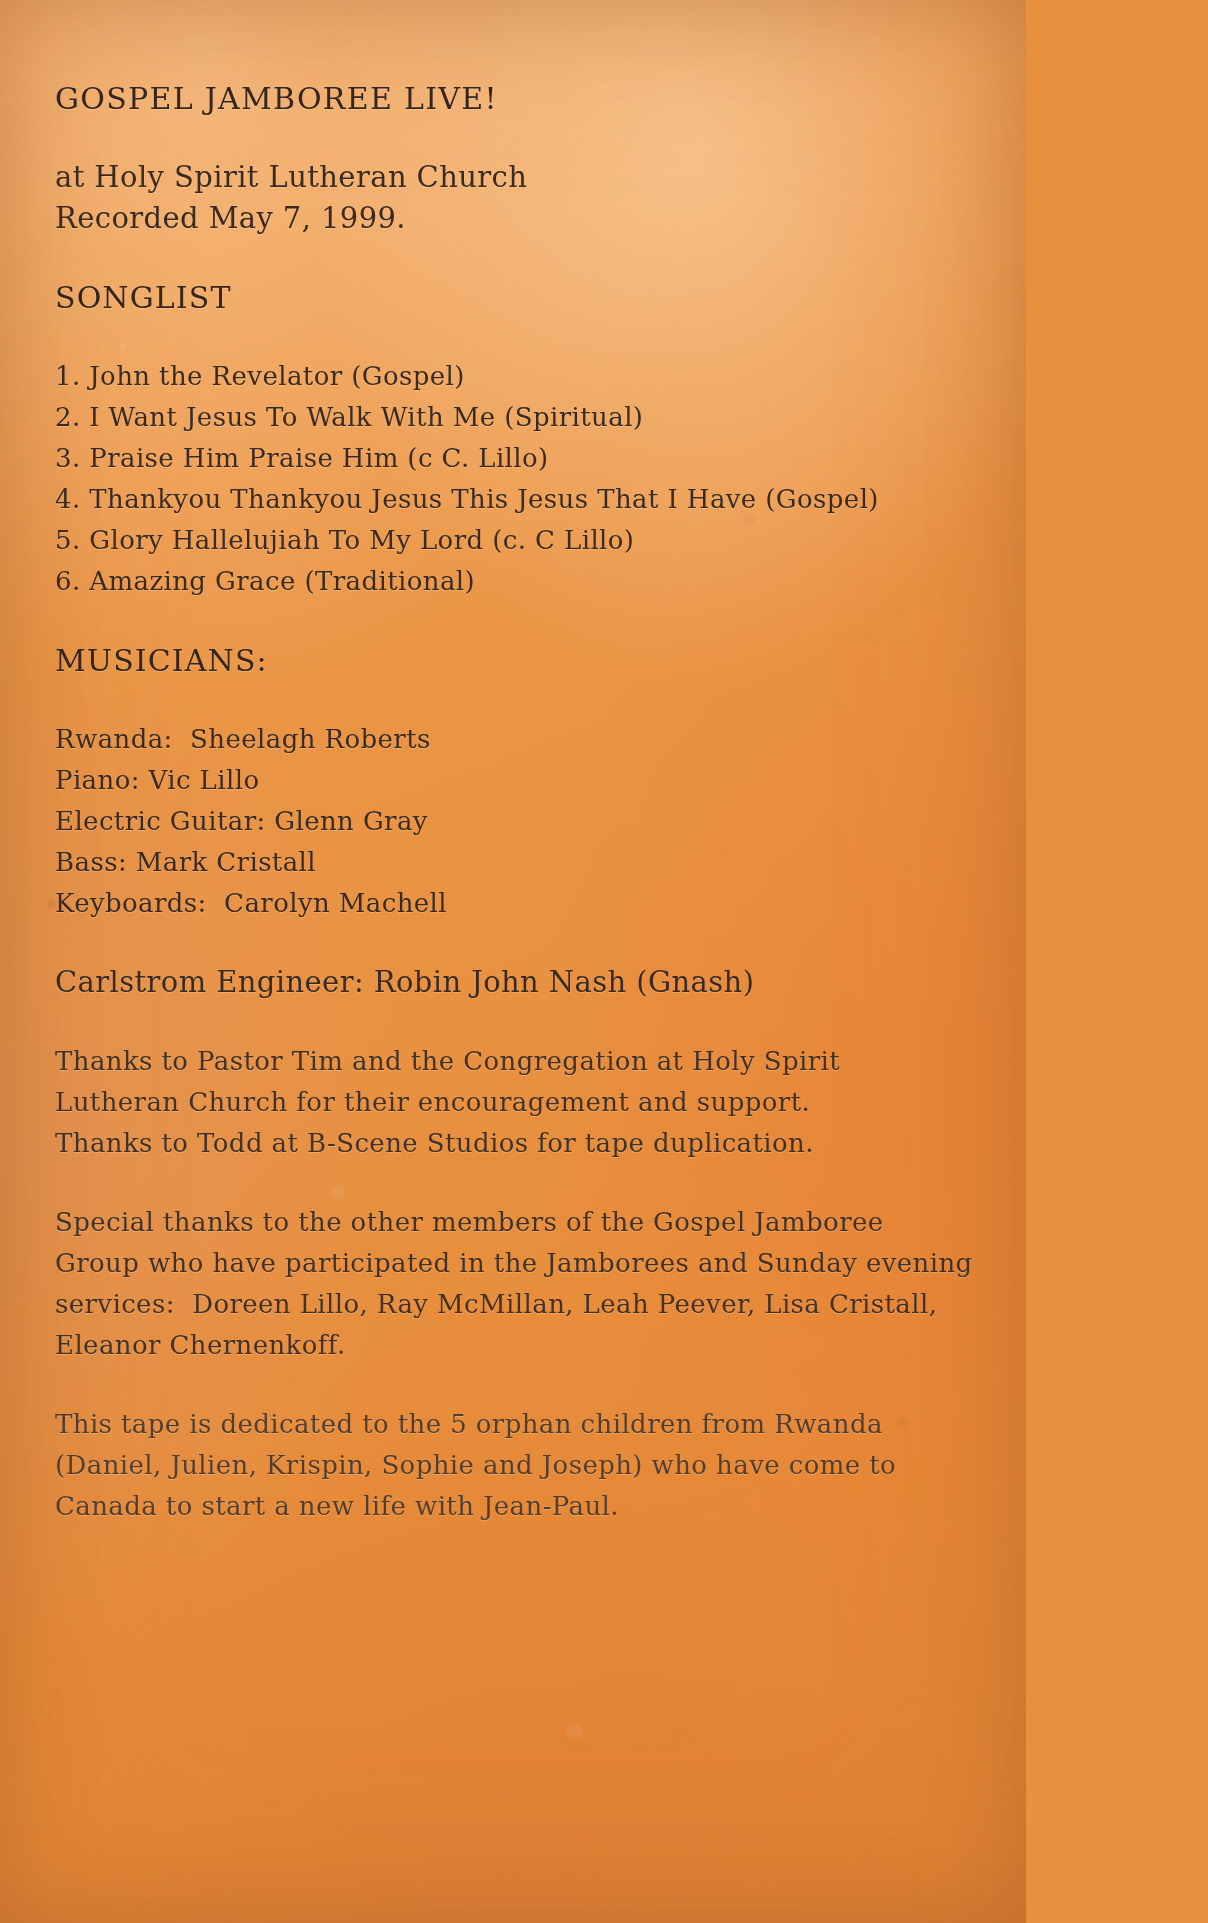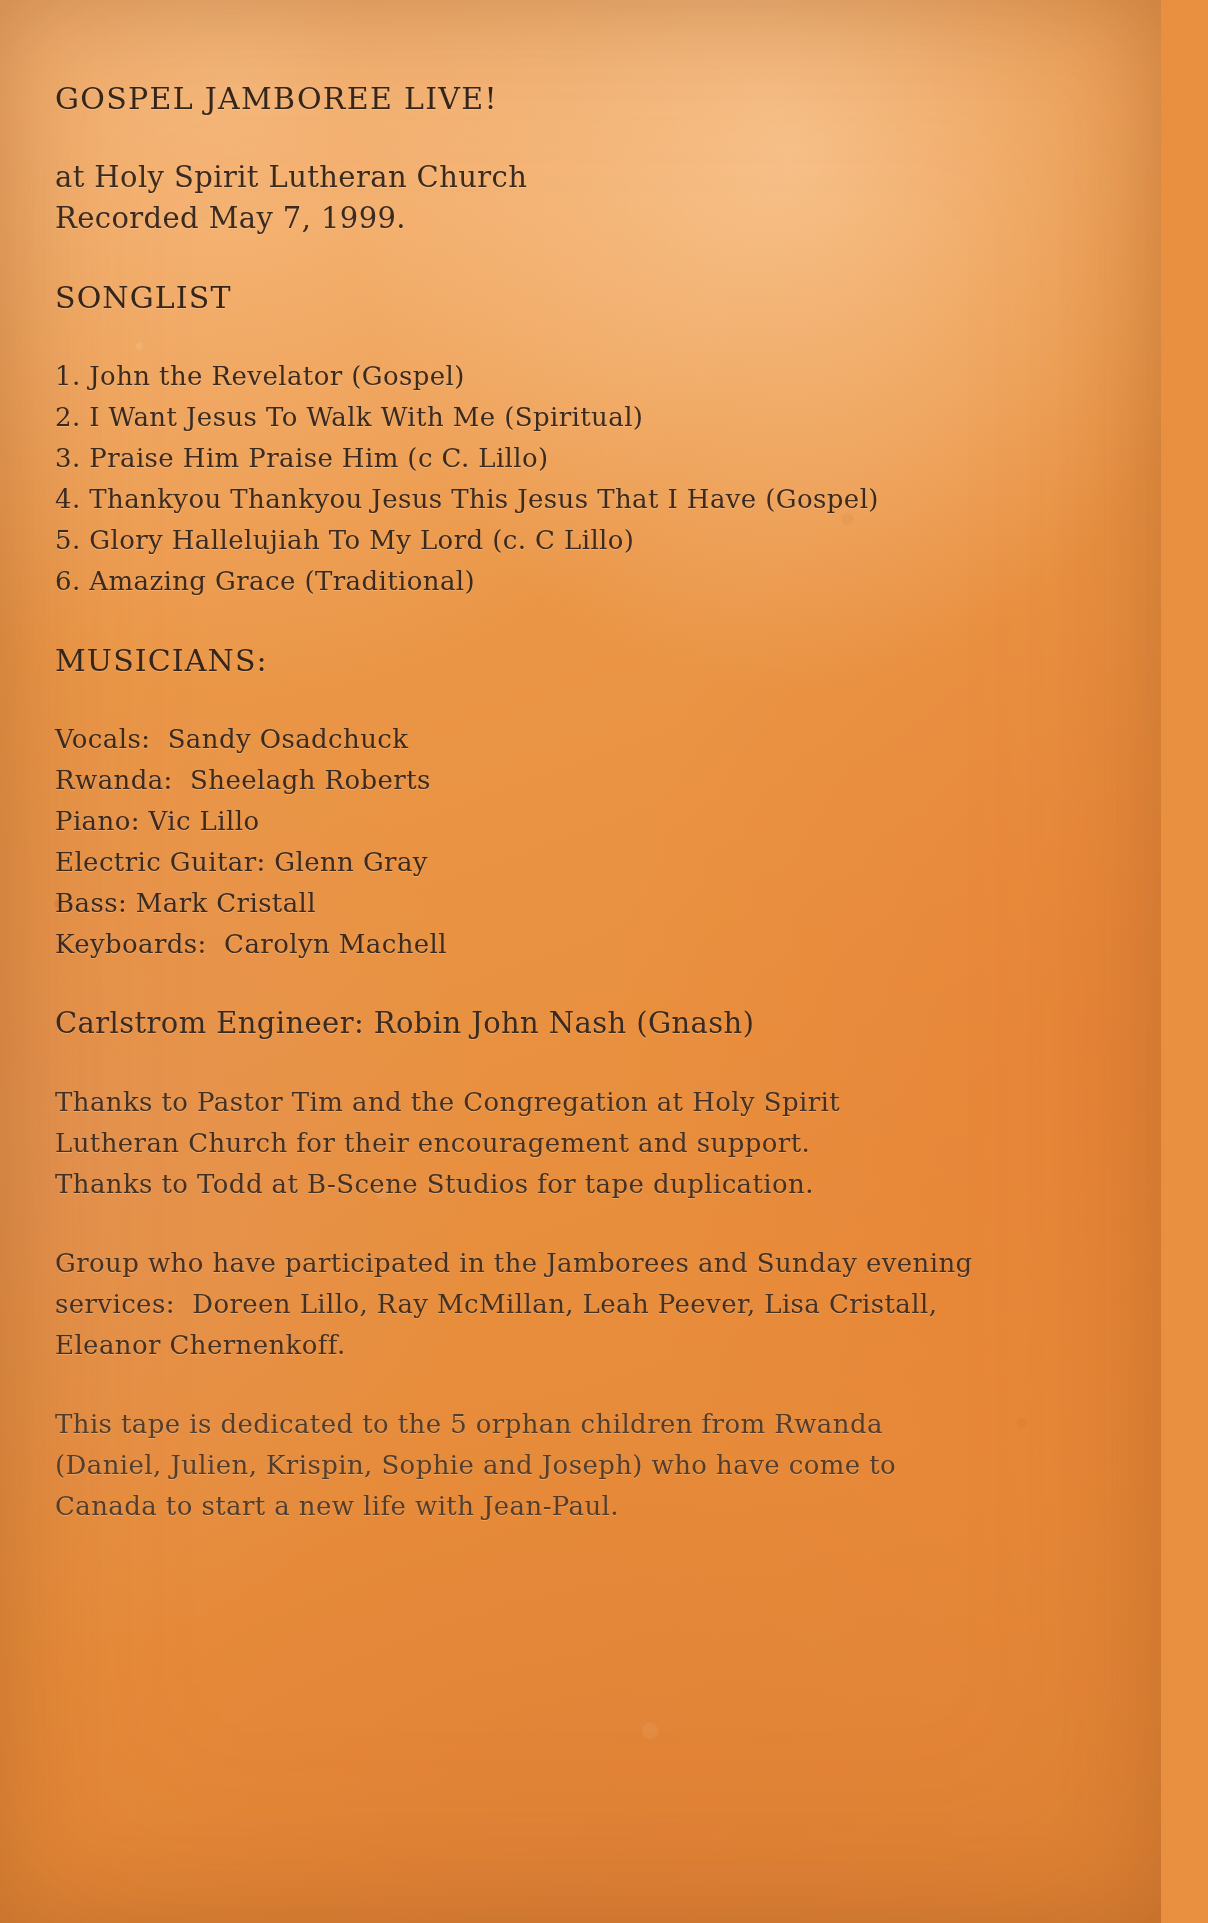--- a/index.html
+++ b/index.html
@@ -9,21 +9,21 @@
   body {
     width: 1208px;
     height: 1923px;
     overflow: hidden;
     font-family: "DejaVu Serif", serif;
     background: #e8903f;
   }
 
   #sheet {
     position: relative;
-    width: 1161px;
+    width: 1026px;
     height: 1923px;
     box-sizing: border-box;
     
     background-color: #ea9449;
     background-image:
       radial-gradient(ellipse 55% 40% at 68% 8%, rgba(255,223,185,0.55) 0%, rgba(255,223,185,0.0) 70%),
       radial-gradient(ellipse 70% 45% at 20% 4%, rgba(255,214,170,0.45) 0%, rgba(255,214,170,0) 72%),
       radial-gradient(ellipse 60% 50% at 95% 55%, rgba(232,126,52,0.55) 0%, rgba(232,126,52,0) 70%),
       radial-gradient(ellipse 50% 35% at 5% 60%, rgba(226,150,96,0.5) 0%, rgba(226,150,96,0) 75%),
       radial-gradient(ellipse 80% 40% at 50% 100%, rgba(222,126,56,0.55) 0%, rgba(222,126,56,0) 70%),
@@ -129,21 +129,20 @@
       <div class="line song-line">6. Amazing Grace (Traditional)</div>
     </div>
 
     <div class="gap"></div>
 
     <div class="line heading">MUSICIANS:</div>
 
     <div class="gap"></div>
 
     <div class="block">
-      <div class="line musician-line">Vocals:  Sandy Osadchuck</div>
       <div class="line musician-line">Rwanda:  Sheelagh Roberts</div>
       <div class="line musician-line">Piano: Vic Lillo</div>
       <div class="line musician-line">Electric Guitar: Glenn Gray</div>
       <div class="line musician-line">Bass: Mark Cristall</div>
       <div class="line musician-line">Keyboards:  Carolyn Machell</div>
     </div>
 
     <div class="gap"></div>
 
     <div class="line">Carlstrom Engineer: Robin John Nash (Gnash)</div>
@@ -152,20 +151,21 @@
 
     <div class="block fade1">
       <div class="line para-line">Thanks to Pastor Tim and the Congregation at Holy Spirit</div>
       <div class="line para-line">Lutheran Church for their encouragement and support.</div>
       <div class="line para-line">Thanks to Todd at B-Scene Studios for tape duplication.</div>
     </div>
 
     <div class="gap"></div>
 
     <div class="block fade1">
+      <div class="line para-line">Special thanks to the other members of the Gospel Jamboree</div>
       <div class="line para-line">Group who have participated in the Jamborees and Sunday evening</div>
       <div class="line para-line">services:  Doreen Lillo, Ray McMillan, Leah Peever, Lisa Cristall,</div>
       <div class="line para-line">Eleanor Chernenkoff.</div>
     </div>
 
     <div class="gap"></div>
 
     <div class="block fade2">
       <div class="line para-line">This tape is dedicated to the 5 orphan children from Rwanda</div>
       <div class="line para-line">(Daniel, Julien, Krispin, Sophie and Joseph) who have come to</div>

